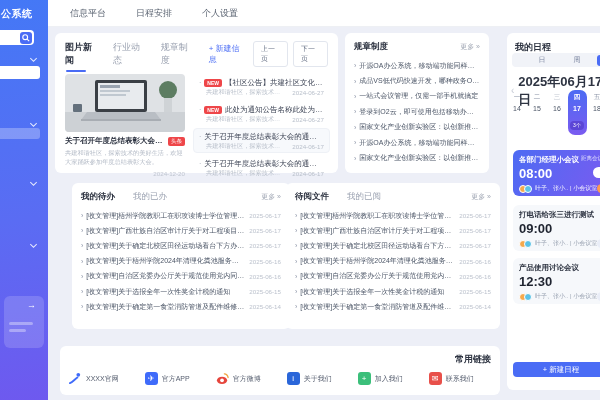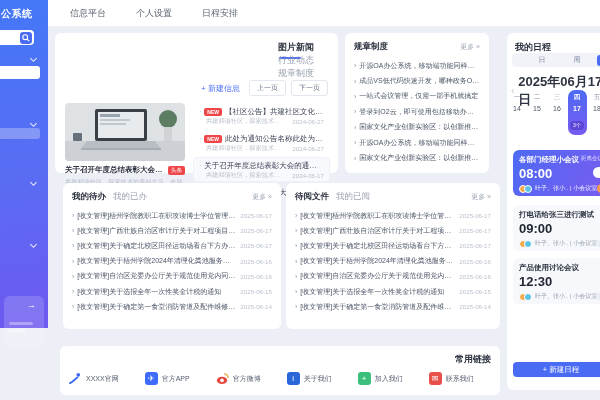--- a/index.html
+++ b/index.html
@@ -1,20 +1,20 @@
 <!DOCTYPE html>
 <html><head>
 <meta charset="utf-8">
 <style>
   * { margin:0; padding:0; box-sizing:border-box; }
   html,body { width:600px; height:400px; overflow:hidden; background:#edeff7;
     font-family:"Liberation Sans", sans-serif; position:relative; }
 
   
-  .sidebar { position:absolute; left:0; top:0; width:48px; height:328px;
+  .sidebar { position:absolute; left:0; top:0; width:48px; height:400px;
     background:linear-gradient(175deg,#4478f6 0%,#5a6cf3 55%,#6e59ef 100%); z-index:5; }
   .sb-title { position:absolute; left:1px; top:7px; color:#fff; font-size:10px; font-weight:bold;
     white-space:nowrap; letter-spacing:.5px; }
   .sb-search { position:absolute; left:-14px; top:30px; width:48px; height:15px; background:#fff;
     border-radius:4px; }
   .sb-search-btn { position:absolute; right:2px; top:1.5px; width:12px; height:12px;
     background:#4a6cf5; border-radius:3px; display:flex; align-items:center; justify-content:center; }
   .chev { position:absolute; left:31px; width:5px; height:5px;
     border-right:1.4px solid rgba(255,255,255,.85); border-bottom:1.4px solid rgba(255,255,255,.85);
     transform:rotate(45deg); }
@@ -35,32 +35,32 @@
     line-height:27px; cursor:default; }
   .nav-tab.act { color:#4a6cf5; }
   .nav-tab.act::after { content:''; position:absolute; left:0; bottom:0; width:75%; height:2px;
     background:#4a6cf5; border-radius:1px; }
   .nav-close { color:#9aa2b0; font-size:8px; margin-left:3px; }
 
   
   .panel { position:absolute; background:#fff; border-radius:6px; }
   .p-news  { left:55px; top:33px; width:283px; height:140px; }
   .p-rules { left:345px; top:33px; width:144px; height:140px;text-align:right; }
-  .p-todo  { left:63px; top:183px; width:218px; height:146px; }
+  .p-todo  { left:72px; top:183px; width:218px; height:146px; }
   .p-files { left:286px; top:183px; width:214px; height:146px; }
   .p-links { left:60px; top:346px; width:440px; height:49px; }
   .p-sched { left:507px; top:33px; width:108px; height:357px; }
 
   .pane-tabs { display:flex; align-items:baseline; padding:8px 9px 5px; }
   .tab-act { font-size:8.5px; font-weight:bold; color:#2e3442; }
-  .tab { font-size:8.5px; color:#9aa1b0; margin-left:7px; }
+  .tab { font-size:8.5px; color:#9aa1b0; margin-left:18px; }
   .more { margin-left:auto; font-size:7px; color:#a0a7b4; }
 
   
-  .news-head { display:flex; align-items:flex-end; padding:8px 10px 7px;flex-direction:column; }
+  .news-head { display:flex; align-items:flex-start; padding:8px 10px 7px; }
   .nt { font-size:9px; color:#9aa1b0; margin-right:14px; position:relative; }
   .nt-act { color:#2e3442; font-weight:bold; }
   .nt-act::after { content:''; position:absolute; left:1px; bottom:-5px; width:60%; height:2px;
     background:#4a6cf5; border-radius:1px; }
   .news-actions { margin-left:auto; display:flex; align-items:center; gap:5px; }
   .new-info { color:#4a6cf5; font-size:8px; margin-right:4px; }
   .pg-btn { border:1px solid #e2e6ee; border-radius:3px; font-size:7px; color:#667085;
     padding:2px 7px; background:#fff; }
   .news-body { display:flex; padding:0 8px 0 10px; }
   .feature { width:120px; flex:none; }
@@ -176,22 +176,22 @@
   <div class="chev" style="top:242px"></div>
   <div class="sb-promo">
     <span class="arr">→</span>
     <div class="bar1"></div>
     <div class="bar2"></div>
   </div>
 </div>
 
 <div class="navbar">
   <span class="nav-tab">信息平台</span>
+  <span class="nav-tab">日程安排</span>
   <span class="nav-tab">个人设置</span>
-  <span class="nav-tab">日程安排</span>
 </div>
 
 <div class="panel p-news">
   <div class="news-head">
     <span class="nt nt-act">图片新闻</span>
     <span class="nt">行业动态</span>
     <span class="nt">规章制度</span>
     <div class="news-actions">
       <span class="new-info">+ 新建信息</span>
       <span class="pg-btn">上一页</span>

